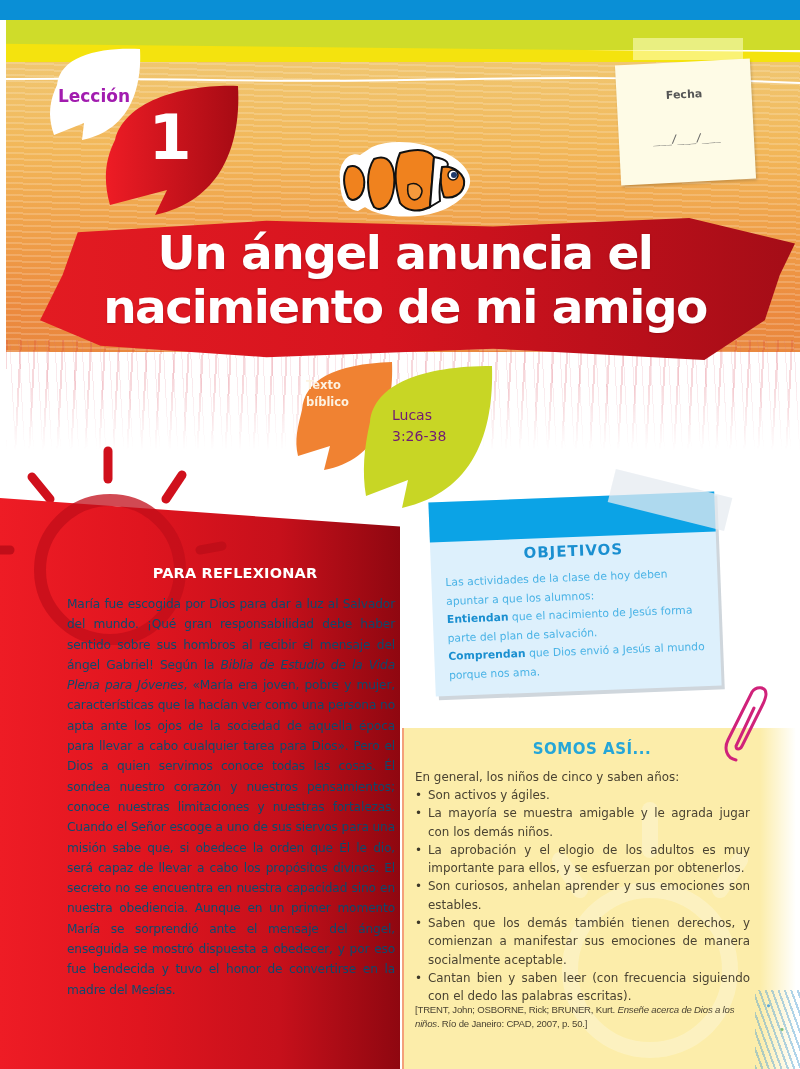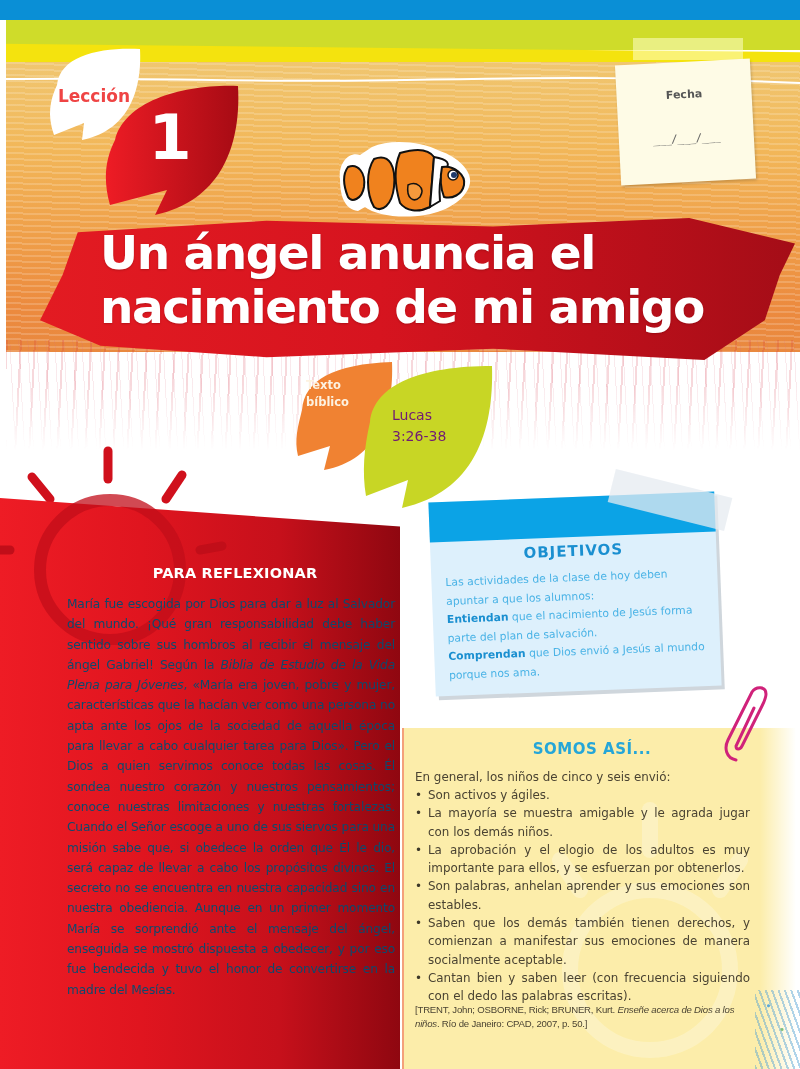--- a/index.html
+++ b/index.html
@@ -34,21 +34,21 @@
             mask-image: linear-gradient(180deg, #000 0%, #000 40%, transparent 100%);
   }
 
   
   .leaf { position: absolute; }
   .leaf svg { width: 100%; height: 100%; display: block; }
   .lesson-white { left: 42px; top: 45px; width: 100px; height: 100px; }
   .lesson-red { left: 95px; top: 80px; width: 145px; height: 140px; }
   .lesson-label {
     position: absolute; left: 52px; top: 86px; width: 84px; text-align: center;
-    font-family: "DejaVu Sans", sans-serif; font-size: 17px; font-weight: bold; color: #ef4444;
+    font-family: "DejaVu Sans", sans-serif; font-size: 17px; font-weight: bold; color: #a21caf;
   }
   .lesson-number {
     position: absolute; left: 135px; top: 107px; width: 70px; text-align: center;
     font-family: "DejaVu Sans", sans-serif; font-size: 62px; font-weight: bold; color: #ffffff; line-height: 1;
   }
 
   
   .fish { position: absolute; left: 330px; top: 137px; width: 145px; height: 85px; }
 
   
@@ -62,21 +62,21 @@
     position: absolute; left: 0; top: 26px; width: 100%; text-align: center;
     font-family: "DejaVu Sans", sans-serif; font-size: 11px; font-weight: bold; color: #555555;
   }
   .date-blank {
     position: absolute; left: 0; top: 70px; width: 100%; text-align: center;
     font-family: "DejaVu Sans Mono", monospace; font-size: 11px; color: #666666; letter-spacing: -0.5px;
   }
 
   
   .title {
-    position: absolute; left: 100px; top: 226px; width: 610px; 
+    position: absolute; left: 100px; top: 226px; width: 610px; text-align: center;
     font-family: "DejaVu Sans", sans-serif; font-size: 47px; line-height: 54px; color: #ffffff;
     letter-spacing: -1.5px; text-shadow: 0 1px 2px rgba(90,0,0,0.3);
   }
 
   
   .leaf-orange { left: 294px; top: 360px; width: 100px; height: 115px; }
   .leaf-lime { left: 362px; top: 362px; width: 132px; height: 148px; }
   .bible-label {
     position: absolute; left: 306px; top: 377px; width: 80px; text-align: left;
     font-family: "DejaVu Sans", sans-serif; font-size: 11.5px; font-weight: bold; color: #fdf2e0; line-height: 17px;
@@ -275,24 +275,24 @@
     <line x1="110" y1="10" x2="110" y2="50"></line>
     <line x1="200" y1="60" x2="180" y2="90"></line>
     <line x1="20" y1="60" x2="40" y2="90"></line>
   </g>
 </svg>
 <div class="yellow-fade"></div>
 <svg class="clip" viewBox="0 0 52 80">
   <path d="M18 76 C8 74, 6 64, 10 56 L34 8 C38 2, 48 2, 48 10 C48 14, 46 18, 44 22 L24 62 C22 66, 18 66, 18 62 L36 24" fill="none" stroke="#d0227a" stroke-width="3" stroke-linecap="round"></path>
 </svg>
 <h3 class="somos-title">SOMOS ASÍ...</h3>
-<p class="somos-intro">En general, los niños de cinco y seis envió:</p>
+<p class="somos-intro">En general, los niños de cinco y saben años:</p>
 <ul class="somos-list">
   <li>Son activos y ágiles.</li>
   <li>La mayoría se muestra amigable y le agrada jugar con los demás niños.</li>
   <li>La aprobación y el elogio de los adultos es muy importante para ellos, y se esfuerzan por obtenerlos.</li>
-  <li>Son palabras, anhelan aprender y sus emociones son estables.</li>
+  <li>Son curiosos, anhelan aprender y sus emociones son estables.</li>
   <li>Saben que los demás también tienen derechos, y comienzan a manifestar sus emociones de manera socialmente aceptable.</li>
   <li>Cantan bien y saben leer (con frecuencia siguiendo con el dedo las palabras escritas).</li>
 </ul>
 <p class="citation"><span>[TRENT, John; OSBORNE, Rick; BRUNER, Kurt. </span><em>Enseñe acerca de Dios a los niños</em><span>. Río de Janeiro: CPAD, 2007, p. 50.]</span></p>
 
 <div class="splatter"></div>
 
 </body></html>

